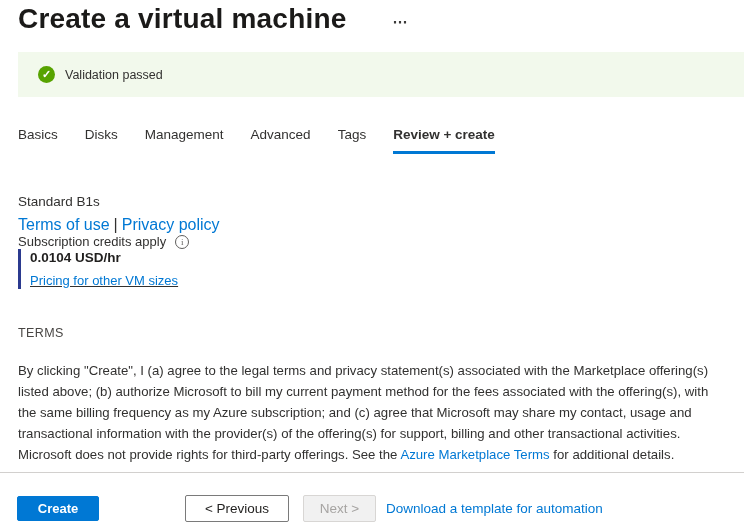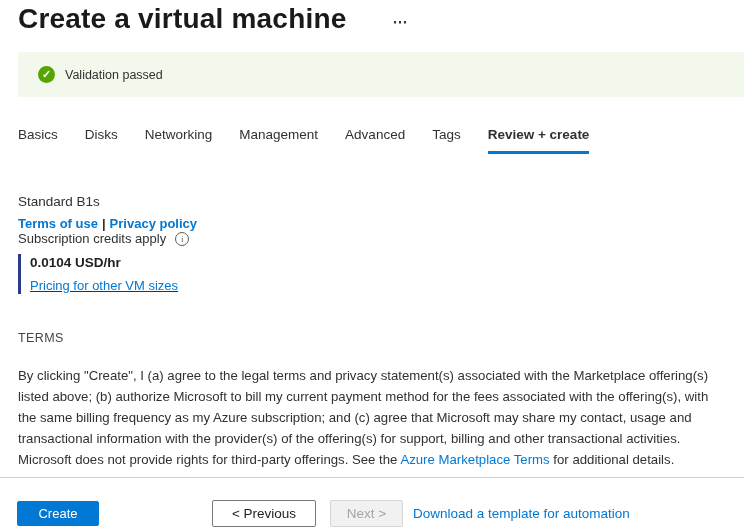--- a/index.html
+++ b/index.html
@@ -36,49 +36,49 @@
   }
   .tab.active { font-weight: 700; border-bottom-color: #0078d4; }
   
   .section { margin-left: 18px; }
   .section-title { font-size: 12.5px; color: #484644; letter-spacing: 0.4px; }
   .product-section { margin-top: 40px; }
   .product-row { display: flex; margin-top: 24px; flex-direction: column; }
   .product-left { width: 259px; }
   .product-name { font-size: 13.5px; color: #323130; }
   .product-publisher { margin-top: 8px; font-size: 13px; color: #323130; }
-  .product-links { margin-top: 7px; font-size: 13px; font-weight: bold; }
+  .product-links { margin-top: 7px; font-size: 16px; }
   a.link { color: #0078d4; text-decoration: none; cursor: pointer; }
   .link-sep { color: #323130; margin: 0 4px; }
   .pricing-col { flex: 1; }
   .credits-row { display: flex; align-items: center; font-size: 13px; color: #323130; }
   .info-icon {
     margin-left: 9px; width: 14px; height: 14px; border-radius: 50%;
     border: 1px solid #605e5c; color: #605e5c; font-size: 9px;
     font-family: "Liberation Serif", serif;
     display: flex; align-items: center; justify-content: center; cursor: pointer;
   }
-  .price-box { margin-top: 8px; border-left: 3px solid #2b3a8f; padding: 1px 0 1px 9px; }
+  .price-box { border-left: 3px solid #2b3a8f; padding: 1px 0 1px 9px; }
   .price-value { font-size: 13.5px; font-weight: 700; color: #201f1e; }
   .price-link { margin-top: 8px; font-size: 13px; text-decoration: underline; }
   
   .terms-section { margin-top: 37px; }
   .terms-text {
     margin-top: 20px; width: 708px; font-size: 13.2px; line-height: 21px; color: #323130;
   }
   
   .divider { margin-top: 7px; border-top: 1px solid #d2d0ce; width: 744px; }
   .footer { margin: 22px 0 0 17px; display: flex; align-items: center; }
   .btn { border-radius: 2px; cursor: pointer; font-family: "Liberation Sans", sans-serif; }
   .btn-create {
     width: 82px; height: 25px; background: #0078d4; border: 1px solid #0078d4;
-    color: #ffffff; font-size: 13px; font-weight: 400;
+    color: #ffffff; font-size: 13px; font-weight: 700;
   }
   .btn-previous {
-    margin-left: 113px; width: 104px; height: 27px; background: #ffffff;
+    margin-left: 86px; width: 104px; height: 27px; background: #ffffff;
     border: 1px solid #7a7a7a; color: #201f1e; font-size: 13.5px;
   }
   .btn-next {
     margin-left: 14px; width: 73px; height: 27px; background: #f1f1f1;
     border: 1px solid #d8d6d4; color: #a6a4a2; font-size: 13.5px; cursor: default;
   }
   .download-link { margin-left: 10px; font-size: 13.5px; }
 </style>
 </head>
 <body>
@@ -89,21 +89,20 @@
 </div>
 
 <div class="banner">
   <span class="check-icon">✓</span>
   <span class="banner-text">Validation passed</span>
 </div>
 
 <div class="tabs">
   <div class="tab">Basics</div>
   <div class="tab">Disks</div>
-  <div class="tab">Networking</div>
   <div class="tab">Management</div>
   <div class="tab">Advanced</div>
   <div class="tab">Tags</div>
   <div class="tab active">Review + create</div>
 </div>
 
 <div class="section product-section">
   <div class="product-row">
     <div class="product-left">
       <div class="product-name">Standard B1s</div>

